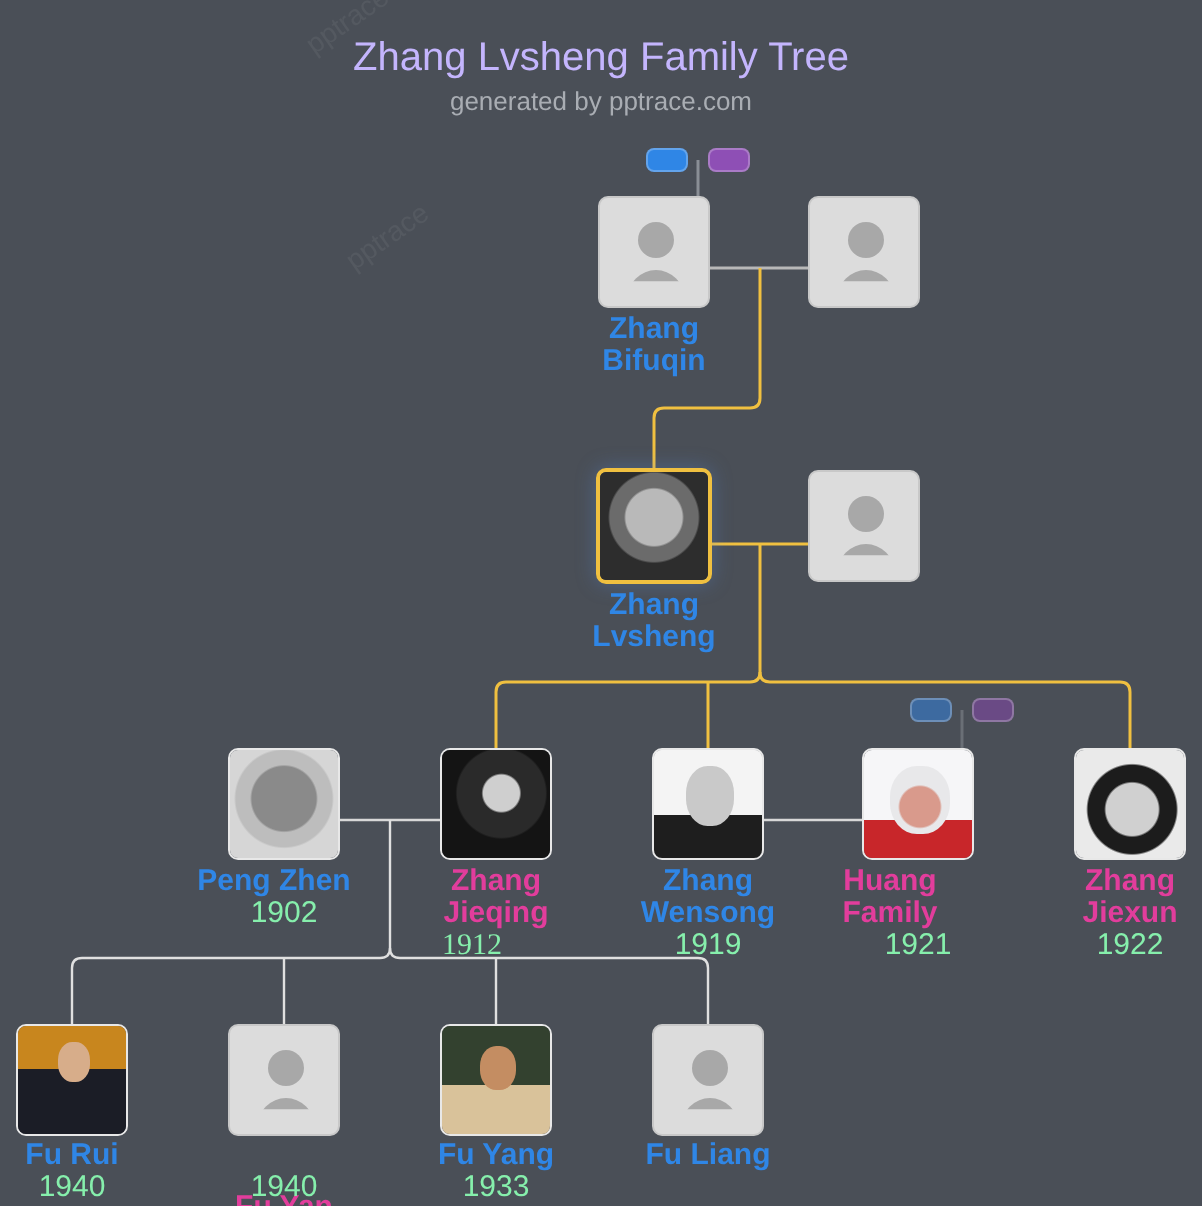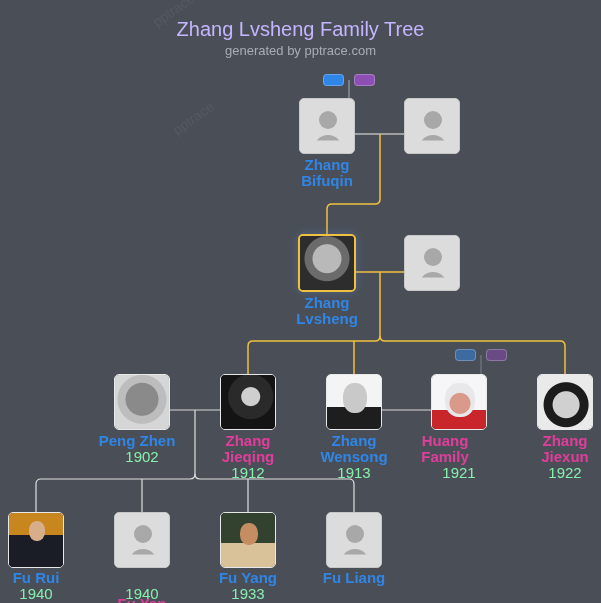--- a/index.html
+++ b/index.html
@@ -85,28 +85,28 @@
 <div class="node photo" style="left:114px;top:374px;">
   <div class="face" style="background:radial-gradient(circle at 50% 45%, #8a8a8a 0 16px, #bdbdbd 17px 24px, #d6d6d6 25px);"></div>
 </div>
 <div class="label male" style="left:87px;top:433px;">Peng Zhen</div>
 <div class="year" style="left:92px;top:449px;">1902</div>
 
 <div class="node photo" style="left:220px;top:374px;">
   <div class="face" style="background:radial-gradient(circle at 55% 40%, #cfcfcf 0 9px, #2a2a2a 10px 22px, #141414 23px);"></div>
 </div>
 <div class="label female" style="left:198px;top:433px;"><span>Zhang</span><br><span>Jieqing</span></div>
-<div class="year" style="left:198px;top:465px;">1912</div>
+<div class="year" style="left:186px;top:465px;font-family:Liberation Serif, serif;">1912</div>
 
 <div class="node photo" style="left:326px;top:374px;">
   <div class="face" style="background:linear-gradient(#f4f4f4 0 60%, #1e1e1e 60%), #f4f4f4;"></div>
   <div style="position:absolute;left:16px;top:8px;width:24px;height:30px;border-radius:45%;background:#c9c9c9;"></div>
 </div>
 <div class="label male" style="left:304px;top:433px;"><span>Zhang</span><br><span>Wensong</span></div>
-<div class="year" style="left:304px;top:465px;">1913</div>
+<div class="year" style="left:304px;top:465px;">1919</div>
 
 <div class="node photo" style="left:431px;top:374px;">
   <div class="face" style="background:linear-gradient(#f6f6f8 0 65%, #c8262a 65%);"></div>
   <div style="position:absolute;left:13px;top:8px;width:30px;height:34px;border-radius:45%;background:radial-gradient(circle at 50% 60%, #d99a8c 0 10px, #e8e8ea 11px);"></div>
 </div>
 <div class="label female" style="left:395px;top:433px;"><span>Huang</span><br><span>Family</span></div>
 <div class="year" style="left:409px;top:465px;">1921</div>
 
 <div class="node photo" style="left:537px;top:374px;">
   <div class="face" style="background:radial-gradient(circle at 52% 55%, #d0d0d0 0 13px, #1c1c1c 14px 22px, #eaeaea 23px);"></div>

